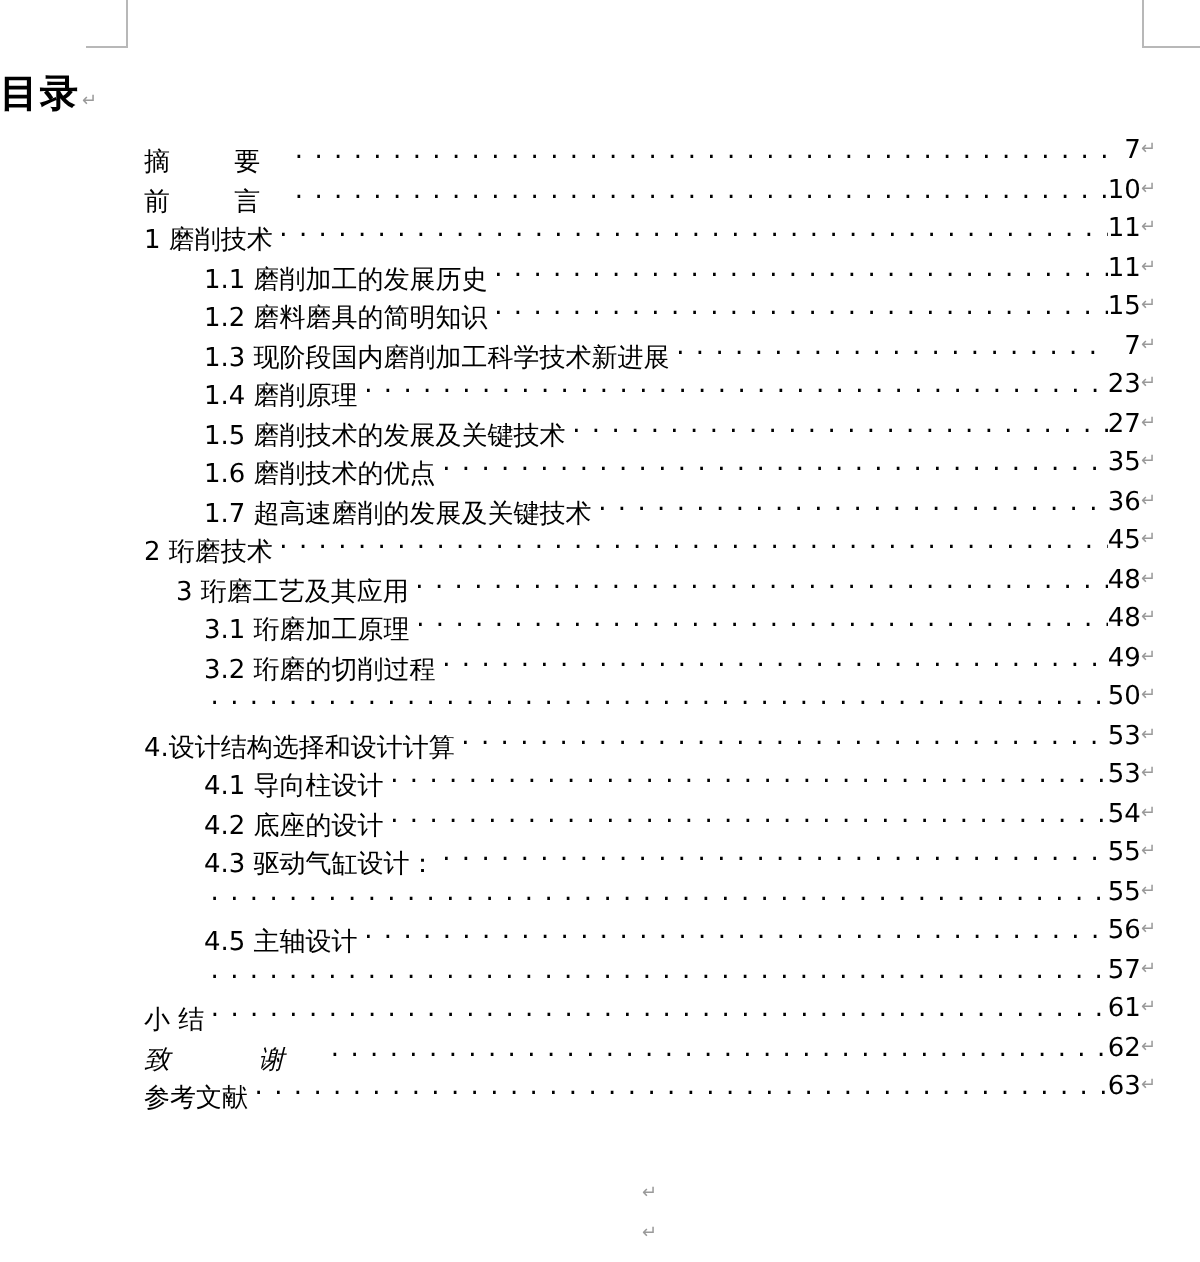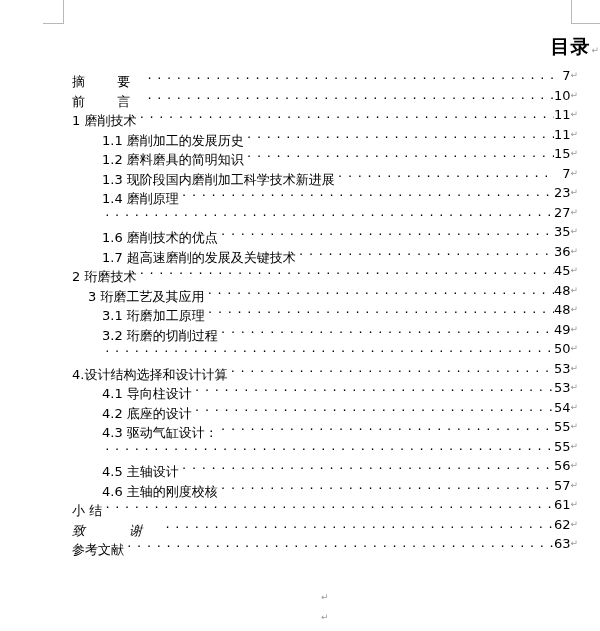--- a/index.html
+++ b/index.html
@@ -1,21 +1,21 @@
 <!DOCTYPE html>
 <html><head>
 <meta charset="utf-8">
 <style>
   html, body { margin:0; padding:0; }
   body { width:600px; height:631px; background:#ffffff; position:relative; overflow:hidden;
          font-family:"DejaVu Sans", "Liberation Sans", sans-serif; color:#000; }
   .crop { position:absolute; border-color:#b8b8b8; border-style:solid; border-width:0; }
   .crop-tl { left:43px; top:0; width:20px; height:23px; border-right-width:1px; border-bottom-width:1px; }
   .crop-tr { left:571px; top:0; width:29px; height:23px; border-left-width:1px; border-bottom-width:1px; }
-  .title { position:absolute; top:34px; left:0; width:600px; text-align:right;
+  .title { position:absolute; top:34px; left:0; width:600px; text-align:left;
            font-size:19px; font-weight:bold; letter-spacing:1px; }
   .mark { color:#9a9a9a; font-size:9px; font-weight:normal; margin-left:1px; }
   .toc { position:absolute; top:66px; left:72px; width:506px; }
   .row { height:19.5px; display:flex; align-items:center; font-size:13px; line-height:19.5px; white-space:nowrap; }
   .row .label { flex:0 0 auto;margin-top:12px; }
   .row .leader { flex:1 1 auto; overflow:hidden; white-space:nowrap; letter-spacing:3.2px;
                  font-family:"DejaVu Sans Mono", monospace; font-size:11px; padding:0 4px 0 2px; }
   .row .leader::before { content:"........................................................................................................"; }
   .row .page { flex:0 0 auto; min-width:15px; text-align:right; font-size:13px; }
   .row .pm { color:#9a9a9a; font-size:9px; width:10px; display:inline-block; }
@@ -71,20 +71,21 @@
       <span class="page">7</span>
       <span class="pm">↵</span>
     </div>
     <div class="row l1">
       <span class="label">1.4 磨削原理</span>
       <span class="leader"></span>
       <span class="page">23</span>
       <span class="pm">↵</span>
     </div>
     <div class="row l1">
+      <span class="label">1.5 磨削技术的发展及关键技术</span>
       <span class="leader"></span>
       <span class="page">27</span>
       <span class="pm">↵</span>
     </div>
     <div class="row l1">
       <span class="label">1.6 磨削技术的优点</span>
       <span class="leader"></span>
       <span class="page">35</span>
       <span class="pm">↵</span>
     </div>
@@ -152,21 +153,20 @@
       <span class="page">55</span>
       <span class="pm">↵</span>
     </div>
     <div class="row l1">
       <span class="label">4.5 主轴设计</span>
       <span class="leader"></span>
       <span class="page">56</span>
       <span class="pm">↵</span>
     </div>
     <div class="row l1">
-      <span class="label">4.6 主轴的刚度校核</span>
       <span class="leader"></span>
       <span class="page">57</span>
       <span class="pm">↵</span>
     </div>
     <div class="row l0">
       <span class="label">小 结</span>
       <span class="leader"></span>
       <span class="page">61</span>
       <span class="pm">↵</span>
     </div>

